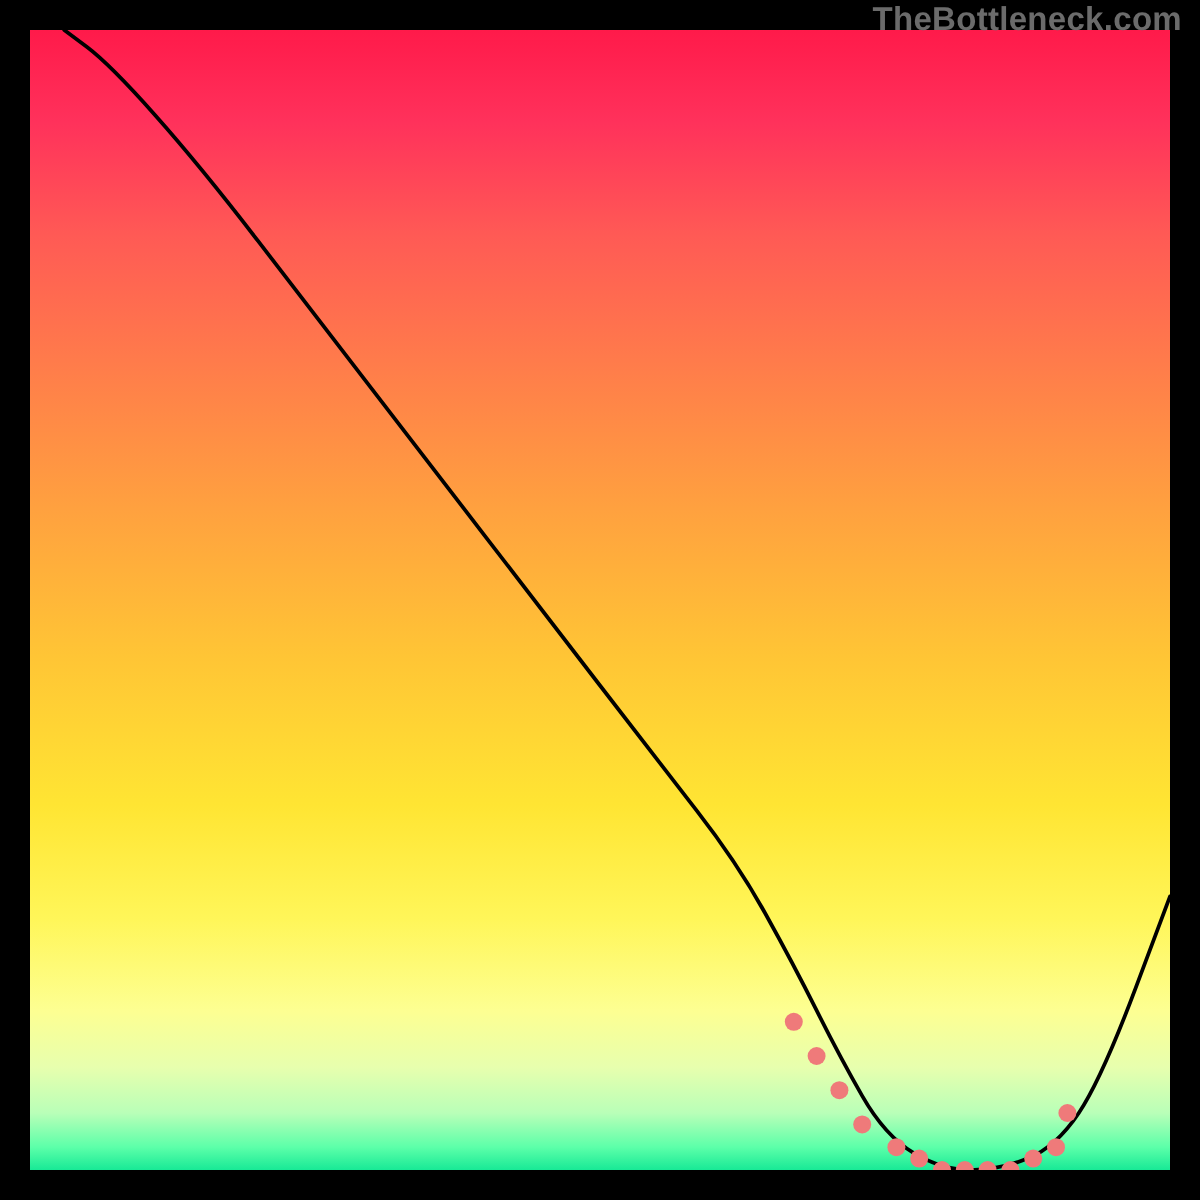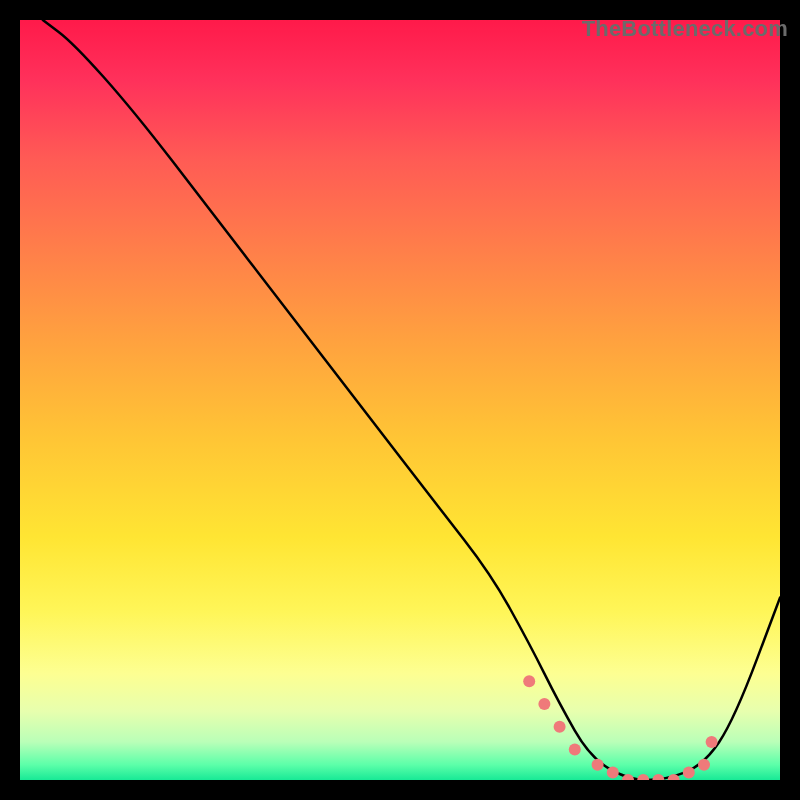--- a/index.html
+++ b/index.html
@@ -33,21 +33,21 @@
       #fff659 78%,
       #fdff92 86%,
       #e7ffae 91%,
       #b9ffb8 95%,
       #5cffa9 98%,
       #18e996 100%
     );
   }
   .watermark {
     position: absolute;
-    top: 16px;
+    top: 0;
     right: 12px;
     font-family: Arial, Helvetica, sans-serif;
     font-size: 22px;
     font-weight: 600;
     color: #6b6b6b;
     letter-spacing: 0.2px;
   }
   svg.curve {
     position: absolute;
     left: 0;

